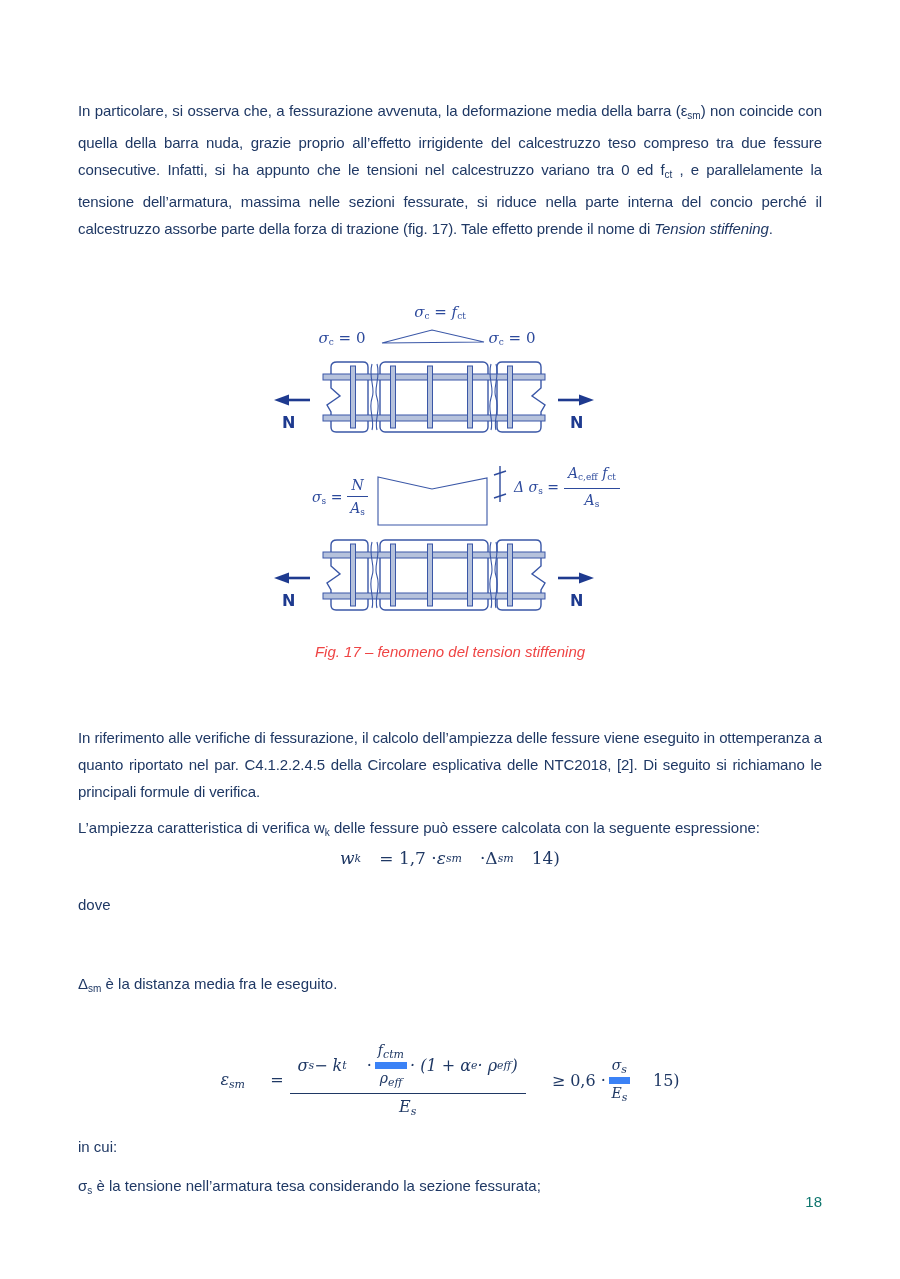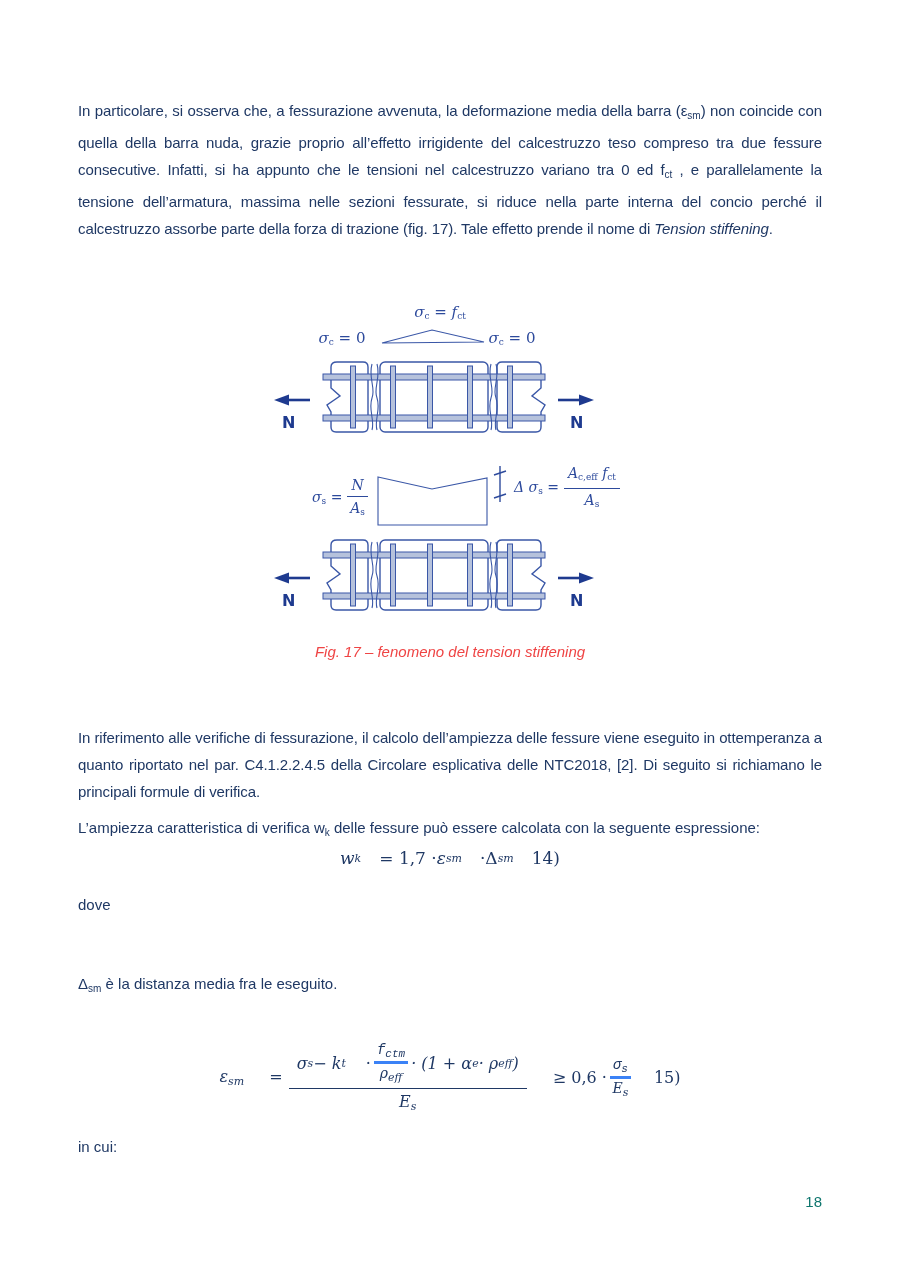--- a/index.html
+++ b/index.html
@@ -40,21 +40,21 @@
   }
   .math .v{font-style:italic;}
   .math sub{font-size:11px;font-style:italic;vertical-align:-3px;}
   .eq14{font-size:17px;}
   .eq14 .eqnum{margin-left:18px;}
   .eq15{font-size:16px;}
   .eq15 .mfrac{display:inline-flex;flex-direction:column;text-align:center;margin:0 6px;}
   .eq15 .mfrac>.mnum{border-bottom:1px solid #1f3864;padding:0 8px 4px 8px;display:flex;align-items:center;justify-content:center;}
   .eq15 .mfrac>.mden{padding-top:3px;}
   .eq15 .sfrac{display:inline-flex;flex-direction:column;text-align:center;font-size:14px;margin:0 3px;vertical-align:middle;}
-  .eq15 .sfrac>.mnum{border-bottom:3px solid #3b82f6;padding:0 3px 1px 3px;font-family:Liberation Mono, monospace;}
+  .eq15 .sfrac>.mnum{border-bottom:7px solid #3b82f6;padding:0 3px 1px 3px;}
   .eq15 .sfrac>.mden{padding-top:1px;}
   .eq15 .eqnum{margin-left:20px;}
   .eqnum{font-style:normal;}
 
   .page-num{position:absolute;top:1193px;right:78px;font-size:15px;color:#0f766e;}
 </style>
 </head>
 <body>
 
 <div class="page">
@@ -199,16 +199,19 @@
       <span class="mnum"><span class="v">σ</span><sub>s</sub></span>
       <span class="mden"><span class="v">E</span><sub>s</sub></span>
     </span>
     <span class="eqnum">15)</span>
   </div>
 
   <div class="blk" style="top:1135px;">
     <p class="body-line">in cui:</p>
   </div>
 
+  <div class="blk" style="top:1174px;">
+    <p class="body-line"><span>σ</span><sub class="ss">s</sub><span> è la tensione nell’armatura tesa considerando la sezione fessurata;</span></p>
+  </div>
 
   <div class="page-num">18</div>
 
 </div>
 
 </body></html>

